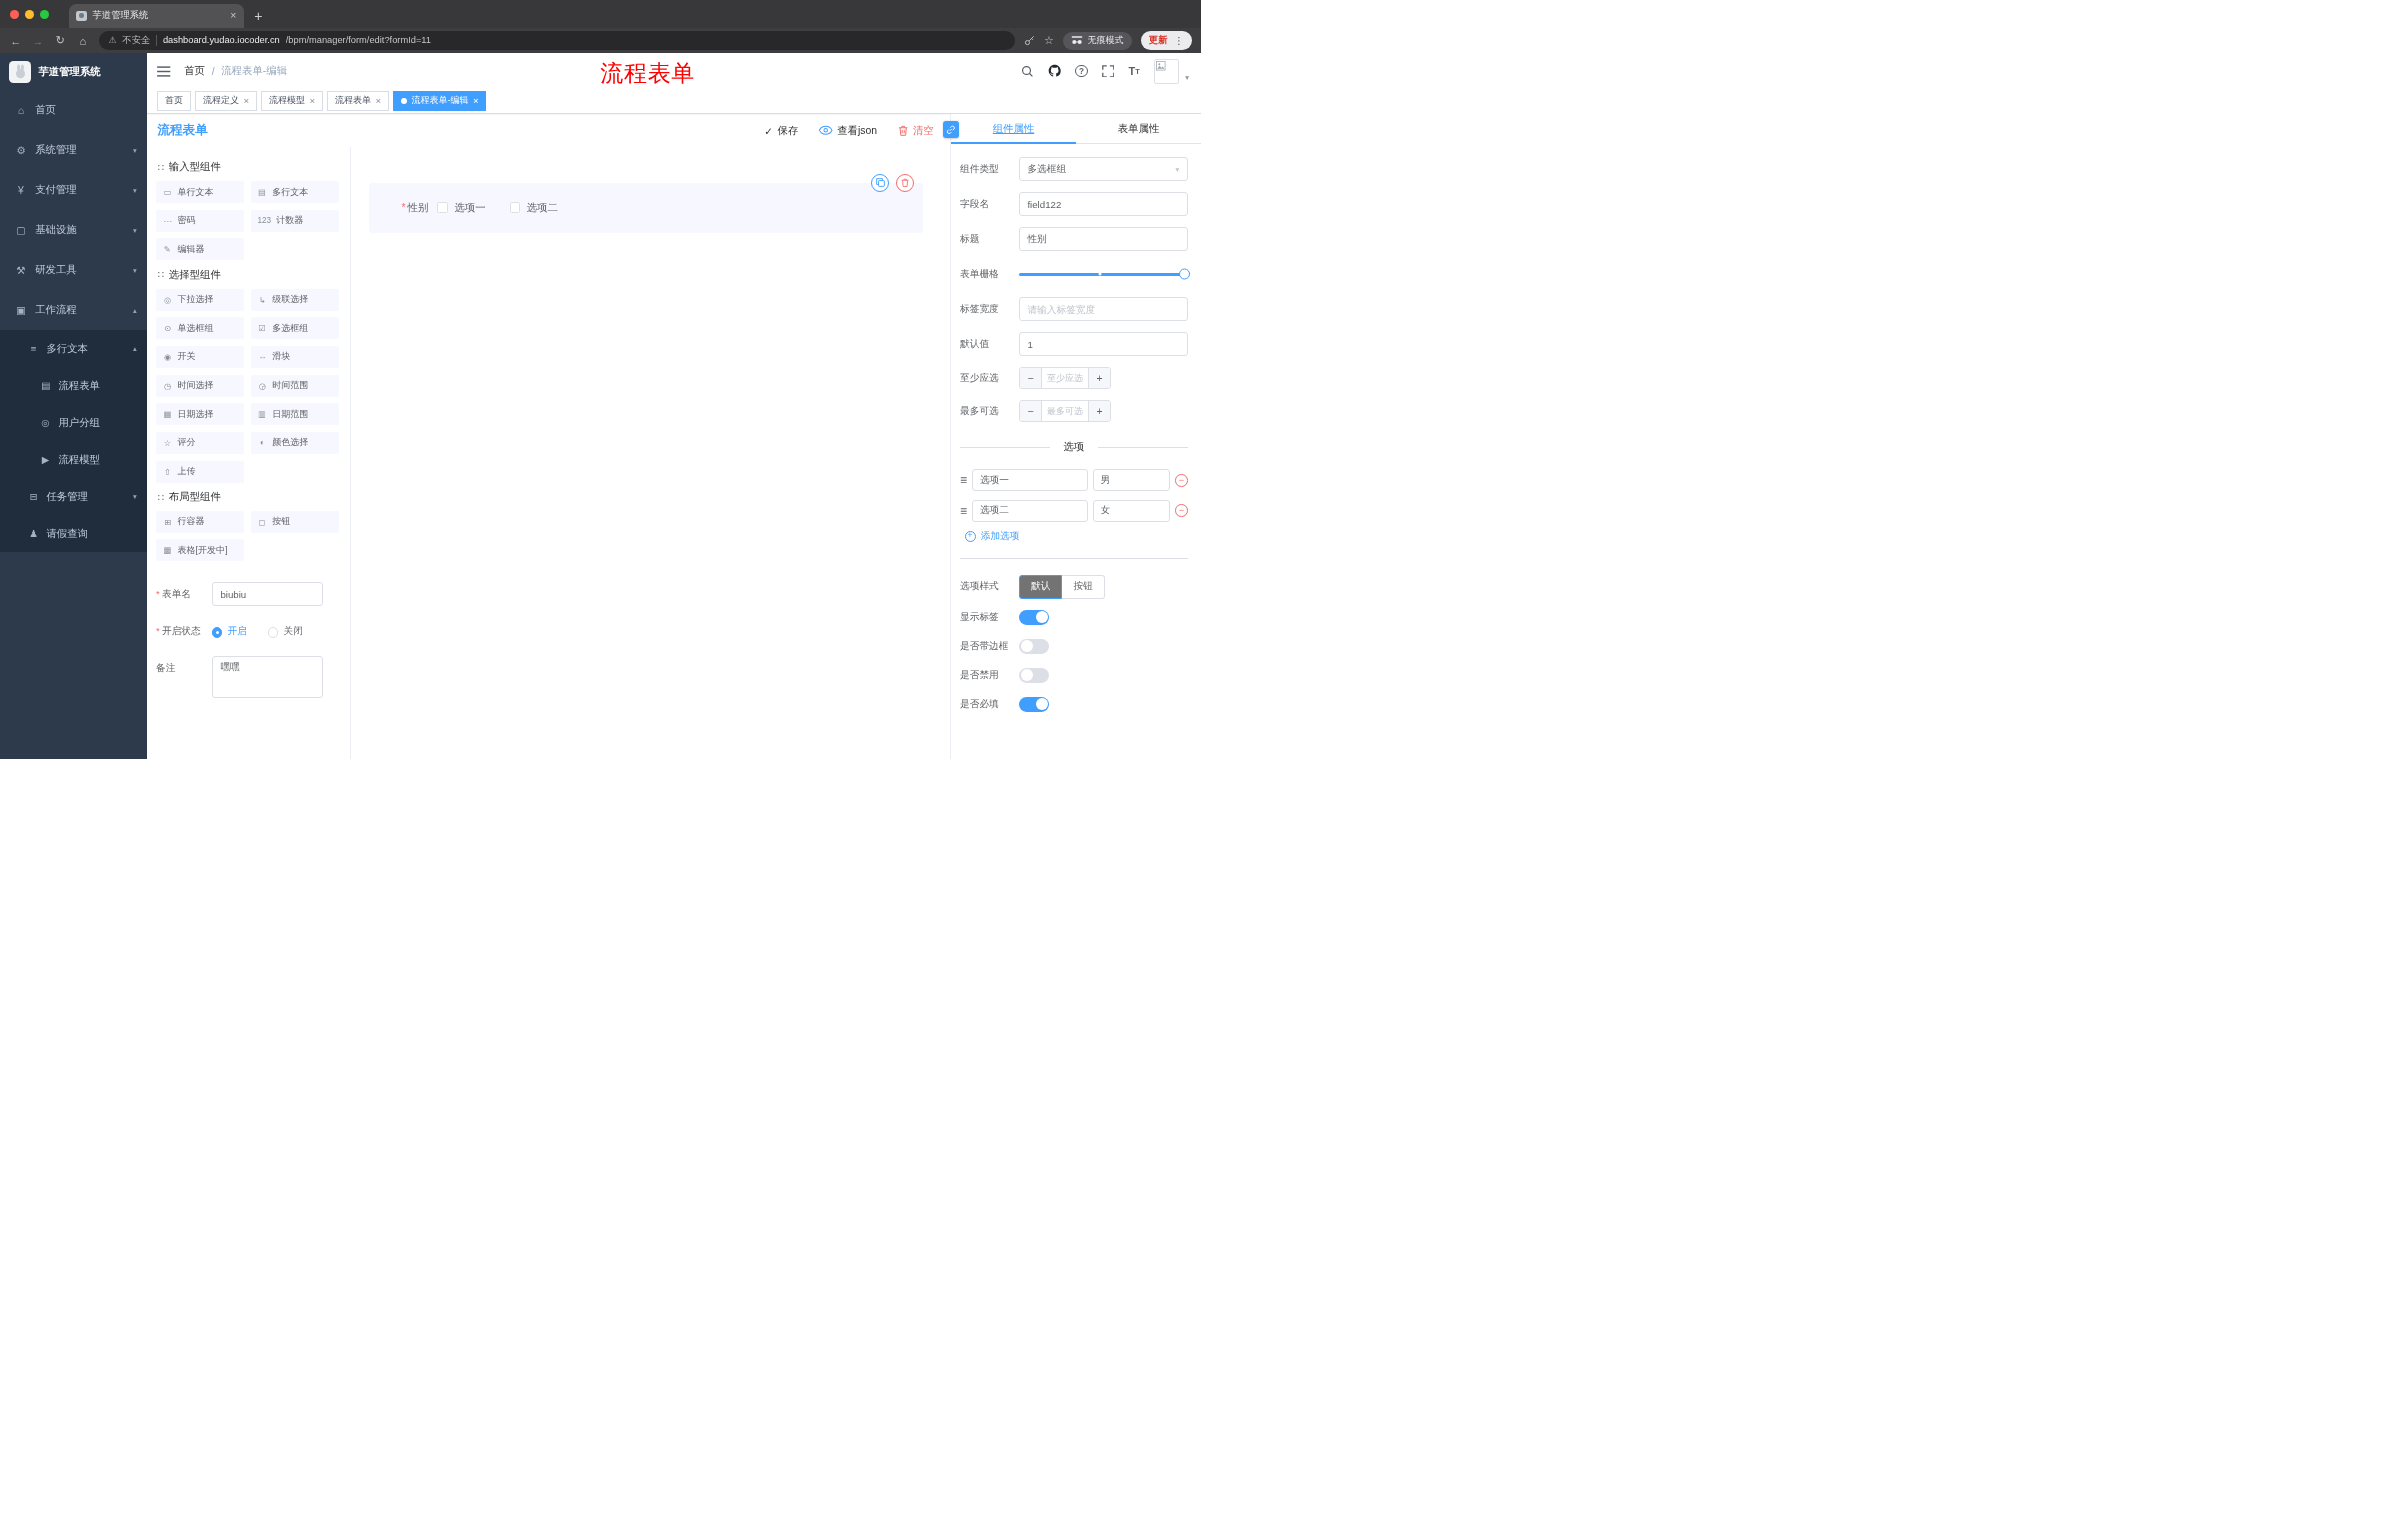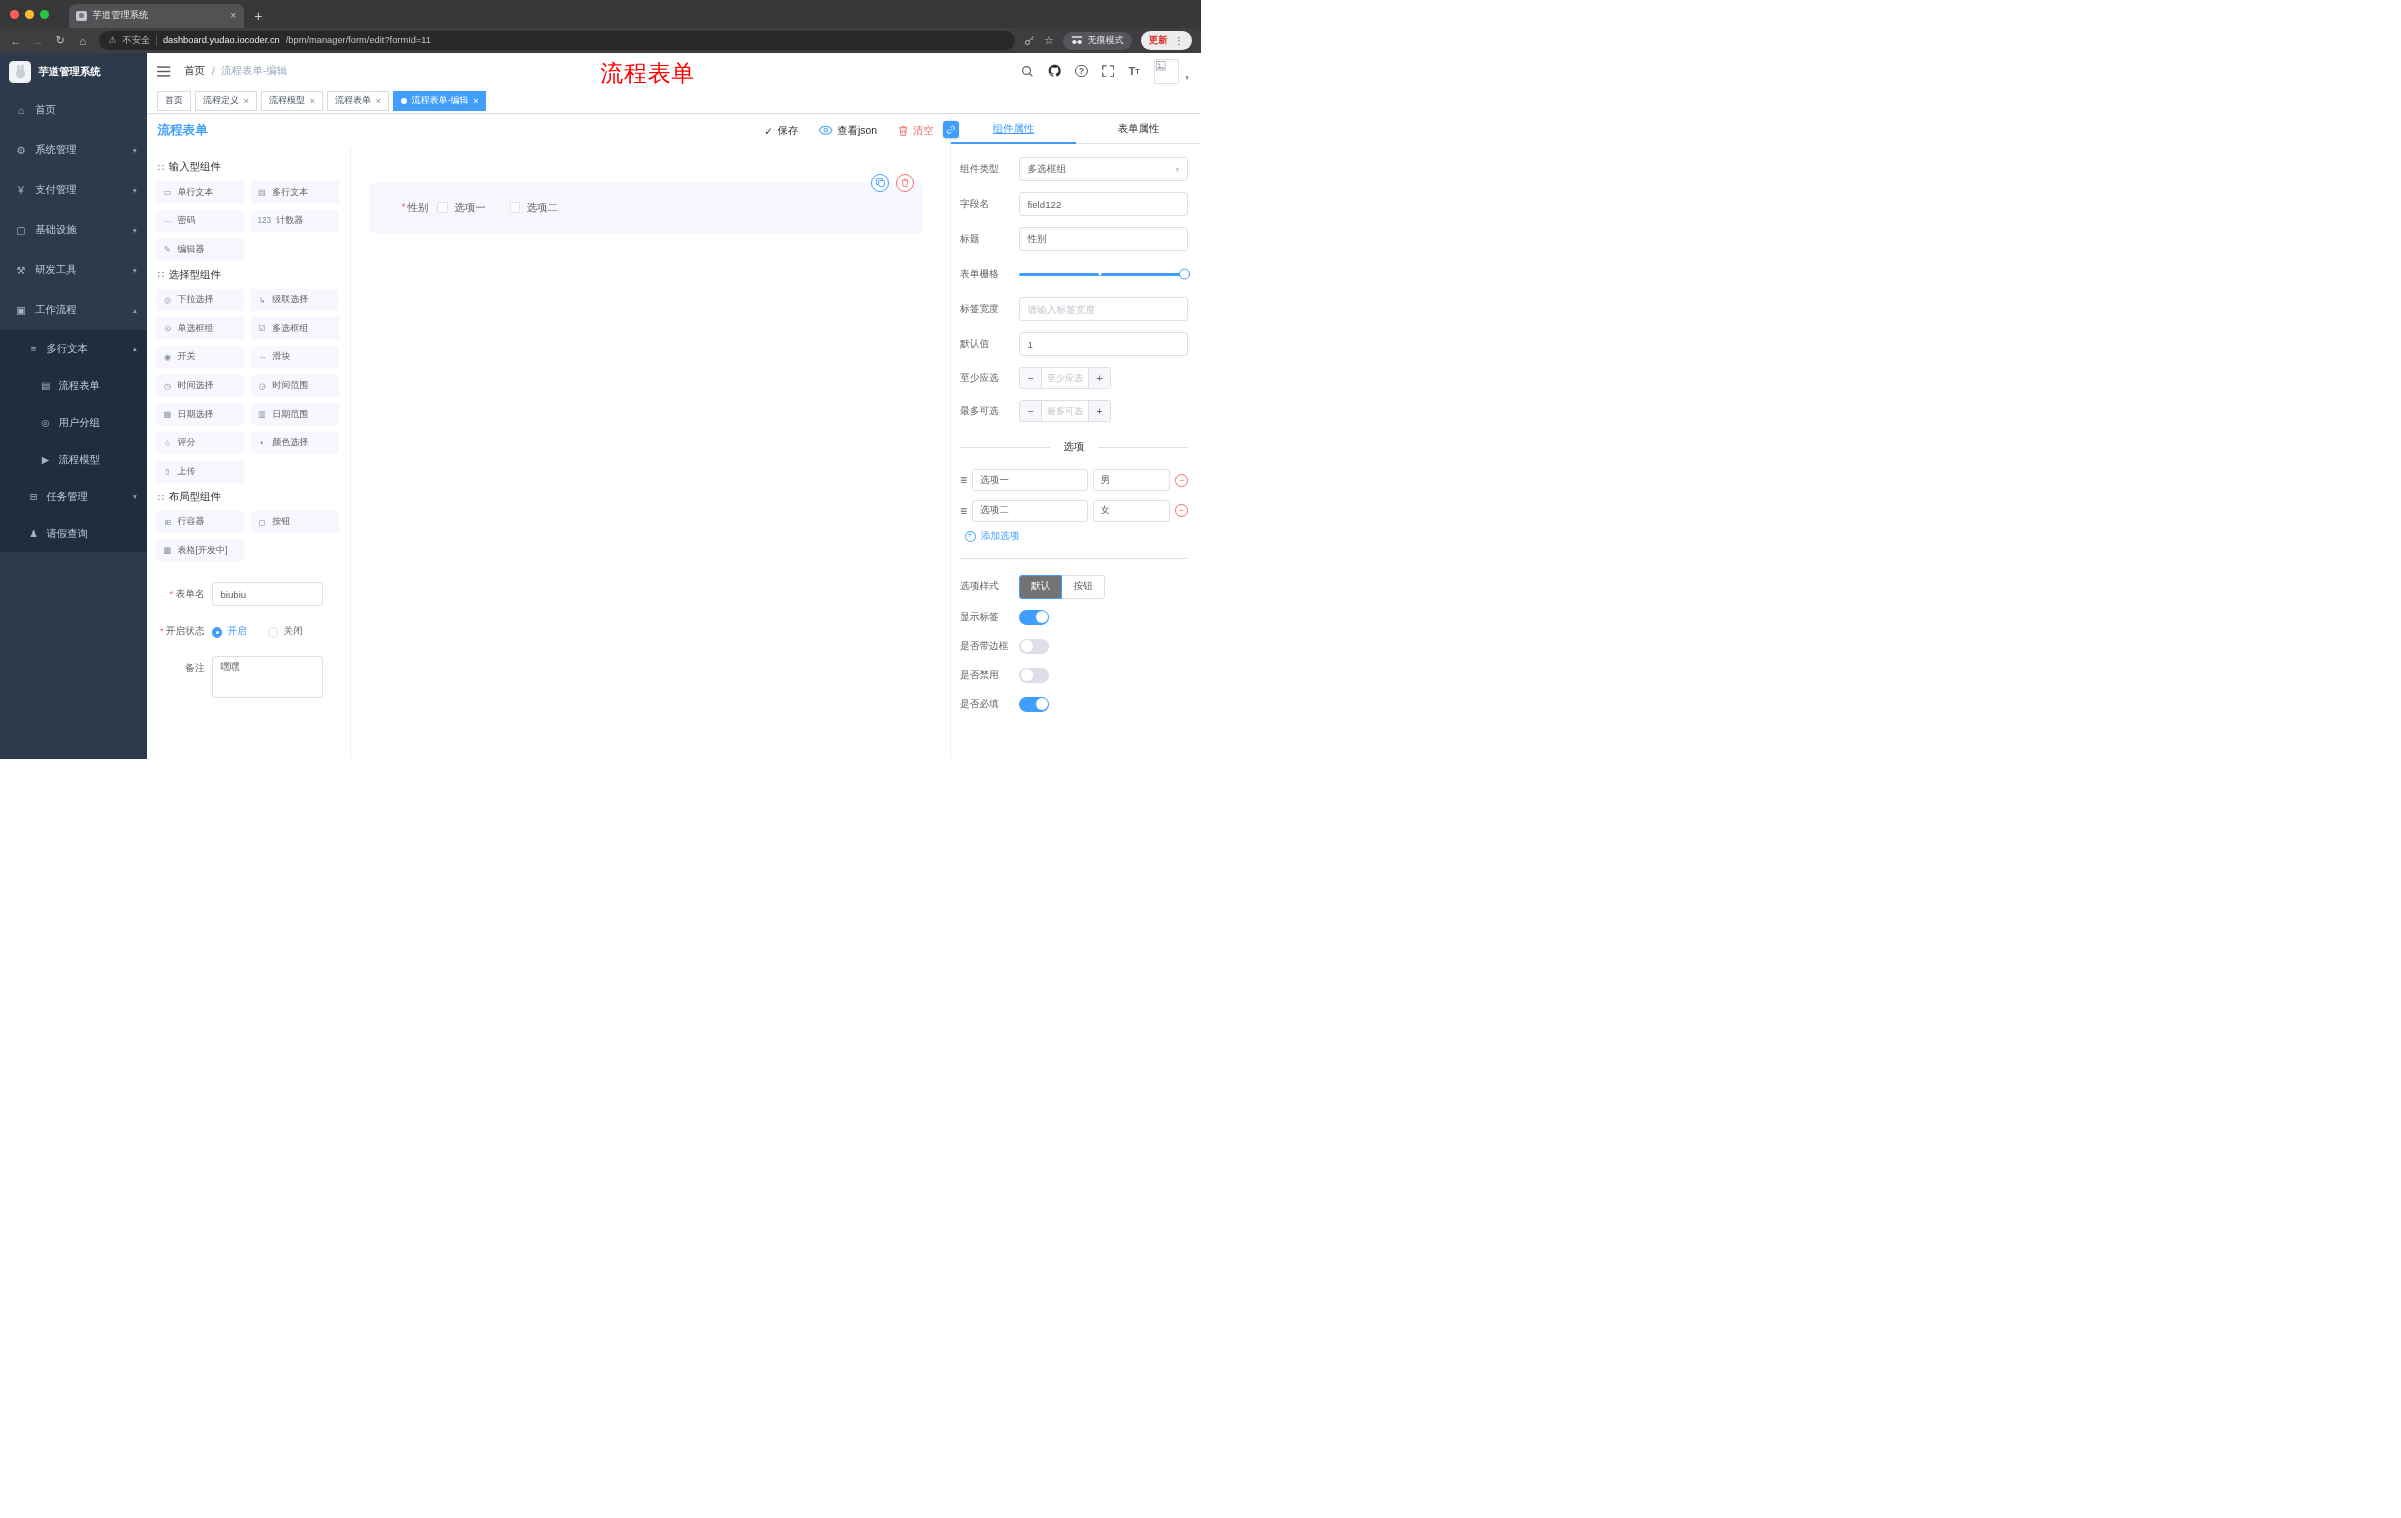--- a/index.html
+++ b/index.html
@@ -82,21 +82,21 @@
 
 .palette{width:204px;border-right:0.7px solid #ebeef5;padding:6px 9px 0 9px;overflow:hidden;flex:none;}
 .psec{display:flex;align-items:center;gap:5.2px;font-size:10.4px;color:#303133;margin:7.4px 0 6.7px 1.5px;}
 .psec .dragic{color:#606266;font-size:9.7px;}
 .pgrid{display:flex;flex-wrap:wrap;gap:6.7px;}
 .pitem{width:88px;height:22px;background:#f6f7ff;border-radius:2.2px;display:flex;align-items:center;gap:5.2px;padding:0 6.7px;font-size:9px;color:#606266;cursor:move;}
 .pitem .pic{color:#8a8f99;font-size:8.2px;min-width:9.7px;text-align:center;flex:none;}
 
 .fset{margin-top:21px;display:flex;flex-direction:column;gap:12.6px;padding-bottom:7.4px;}
 .frow{display:flex;}
-.flabel{width:56px;text-align:right;font-size:9.7px;color:#606266;padding-right:7.4px;line-height:24px;flex:none;white-space:nowrap;}
+.flabel{width:56px;font-size:9.7px;color:#606266;padding-right:7.4px;line-height:24px;flex:none;white-space:nowrap;}
 .star{color:#f56c6c;margin-right:2.2px;}
 .finput{width:111px;height:24px;border:0.7px solid #dcdfe6;border-radius:3px;padding:0 7.4px;font-size:9.7px;color:#606266;outline:none;}
 .ftext{width:111px;height:42px;border:0.7px solid #dcdfe6;border-radius:3px;padding:4.5px 7.4px;font-size:9.7px;color:#606266;resize:none;outline:none;font-family:inherit;}
 .radios{display:flex;align-items:center;gap:21px;height:24px;}
 .radio{display:flex;align-items:flex-end;gap:5.2px;font-size:9.7px;color:#606266;}
 .rdot{width:10.4px;height:10.4px;border-radius:50%;border:0.7px solid #dcdfe6;background:#fff;flex:none;position:relative;}
 .radio.on .rdot{border-color:#409eff;background:#409eff;}
 .radio.on .rdot::after{content:"";position:absolute;left:3px;top:3px;width:3px;height:3px;border-radius:50%;background:#fff;}
 .radio.on span.rlabel{color:#409eff;}
 

